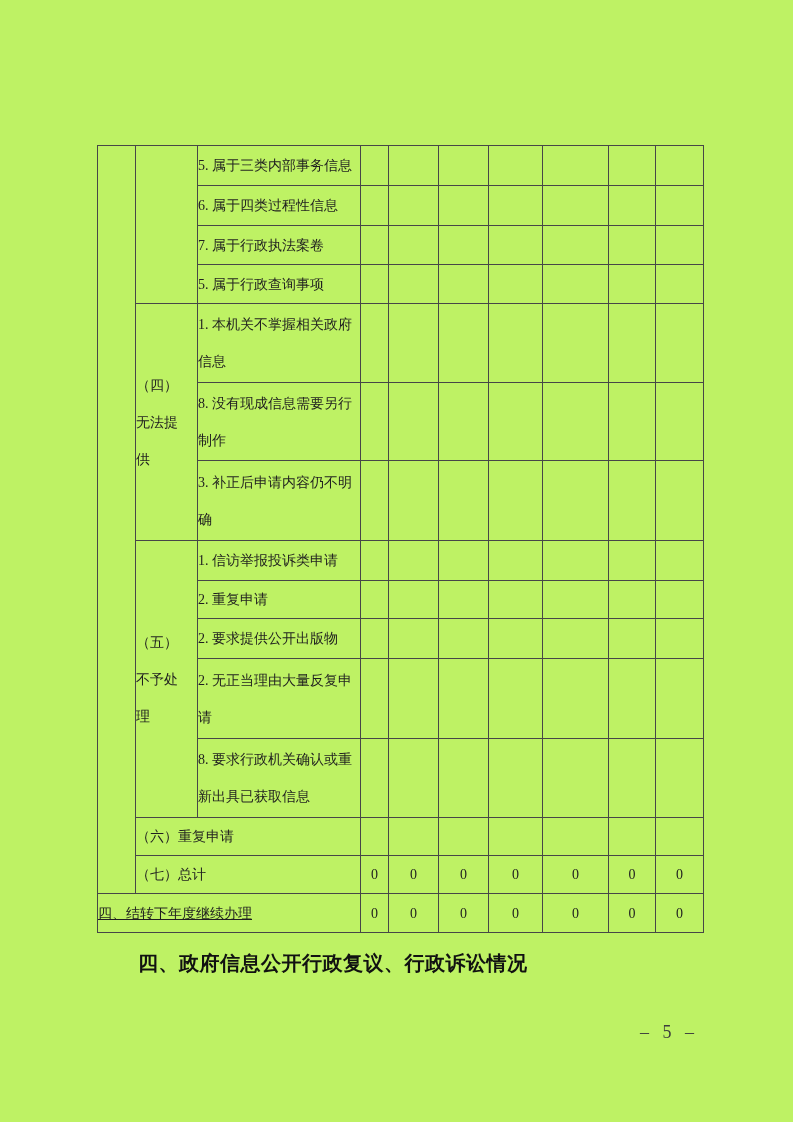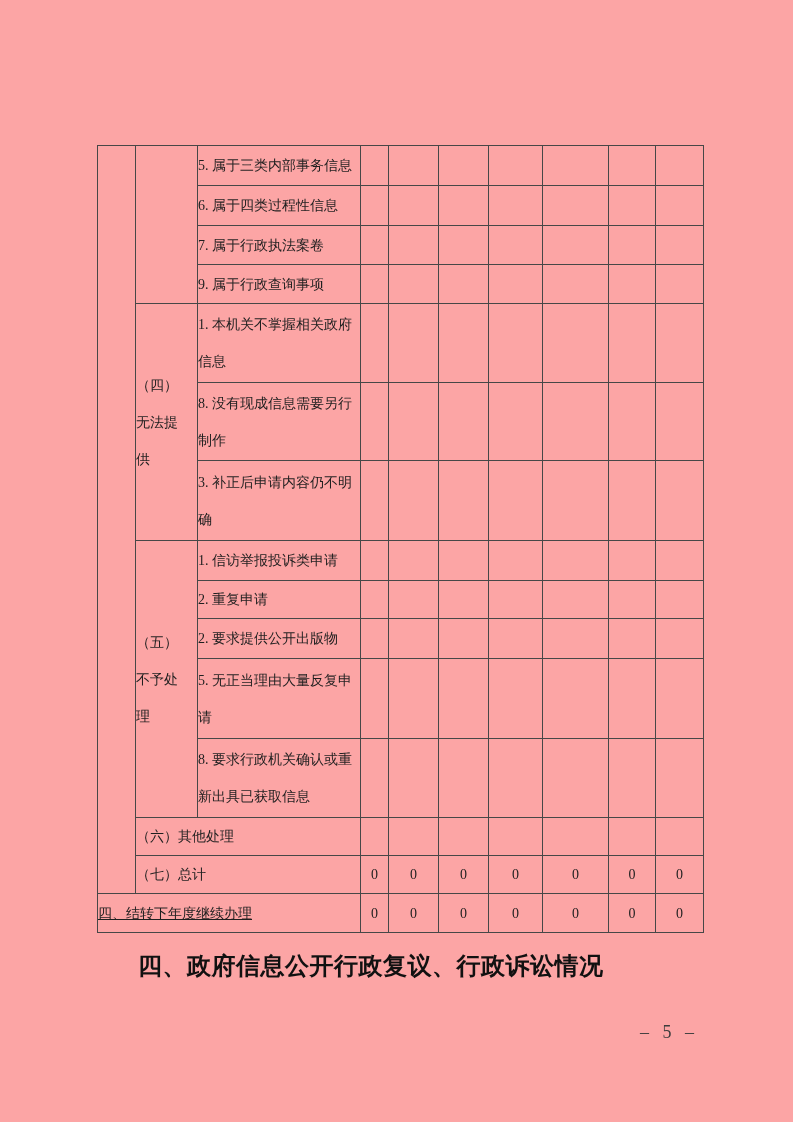--- a/index.html
+++ b/index.html
@@ -4,21 +4,21 @@
 <style>
   html, body {
     margin: 0;
     padding: 0;
     background: #ffffff;
   }
   .sheet {
     position: relative;
     width: 793px;
     height: 1122px;
-    background: #fca5a5;
+    background: #bef264;
     overflow: hidden;
     font-family: "Liberation Serif", "DejaVu Serif", serif;
     color: #1f1f1f;
   }
   table.report {
     position: absolute;
     left: 97px;
     top: 145px;
     width: 606px;
     border-collapse: collapse;
@@ -49,21 +49,21 @@
   td.v {
     text-align: center;
     font-size: 15px;
   }
   .section-heading {
     position: absolute;
     left: 138px;
     top: 950px;
     font-family: "Liberation Sans", "DejaVu Sans", sans-serif;
     font-weight: bold;
-    font-size: 24px;
+    font-size: 20px;
     color: #111111;
     letter-spacing: 0.5px;
   }
   .page-number {
     position: absolute;
     left: 640px;
     top: 1022px;
     font-size: 18px;
     color: #3d3d3d;
     letter-spacing: 3px;
@@ -119,21 +119,21 @@
       <td class="v"></td>
           <td class="v"></td>
           <td class="v"></td>
           <td class="v"></td>
           <td class="v"></td>
           <td class="v"></td>
           <td class="v"></td>
     </tr>
 
     <tr style="height:39px">
-      <td class="item">9. 属于行政查询事项</td>
+      <td class="item">5. 属于行政查询事项</td>
       <td class="v"></td>
           <td class="v"></td>
           <td class="v"></td>
           <td class="v"></td>
           <td class="v"></td>
           <td class="v"></td>
           <td class="v"></td>
     </tr>
 
     <tr style="height:79px">
@@ -205,21 +205,21 @@
       <td class="v"></td>
           <td class="v"></td>
           <td class="v"></td>
           <td class="v"></td>
           <td class="v"></td>
           <td class="v"></td>
           <td class="v"></td>
     </tr>
 
     <tr style="height:80px">
-      <td class="item">5. 无正当理由大量反复申
+      <td class="item">2. 无正当理由大量反复申
 请</td>
       <td class="v"></td>
           <td class="v"></td>
           <td class="v"></td>
           <td class="v"></td>
           <td class="v"></td>
           <td class="v"></td>
           <td class="v"></td>
     </tr>
 
@@ -229,21 +229,21 @@
       <td class="v"></td>
           <td class="v"></td>
           <td class="v"></td>
           <td class="v"></td>
           <td class="v"></td>
           <td class="v"></td>
           <td class="v"></td>
     </tr>
 
     <tr style="height:38px">
-      <td colspan="2" class="item wide-label">（六）其他处理</td>
+      <td colspan="2" class="item wide-label">（六）重复申请</td>
       <td class="v"></td>
           <td class="v"></td>
           <td class="v"></td>
           <td class="v"></td>
           <td class="v"></td>
           <td class="v"></td>
           <td class="v"></td>
     </tr>
 
     <tr style="height:38px">

